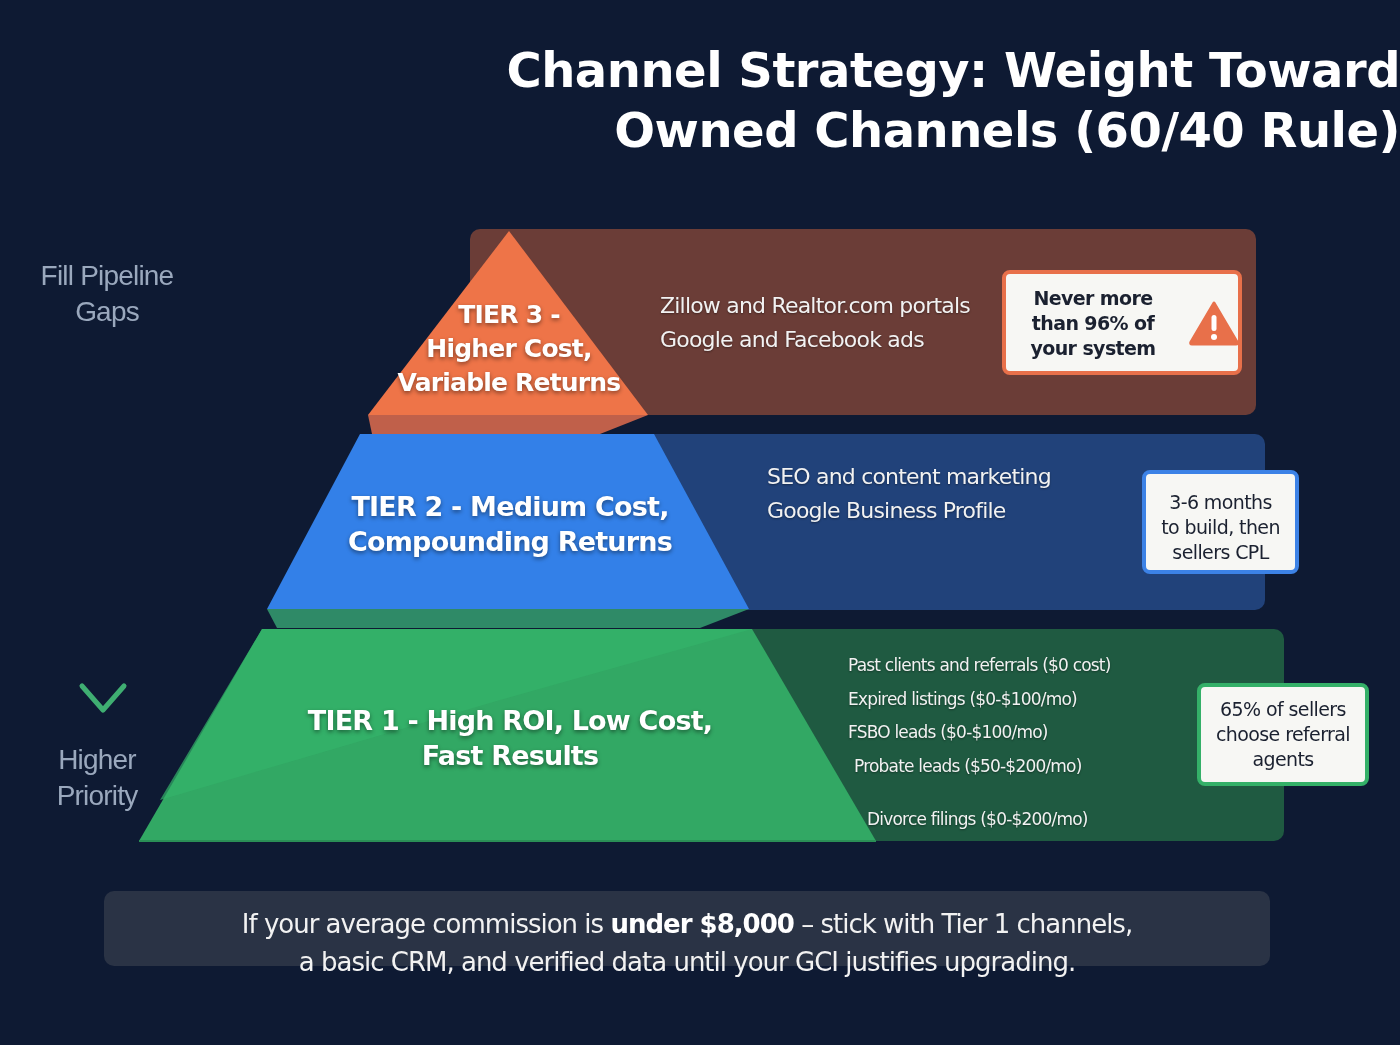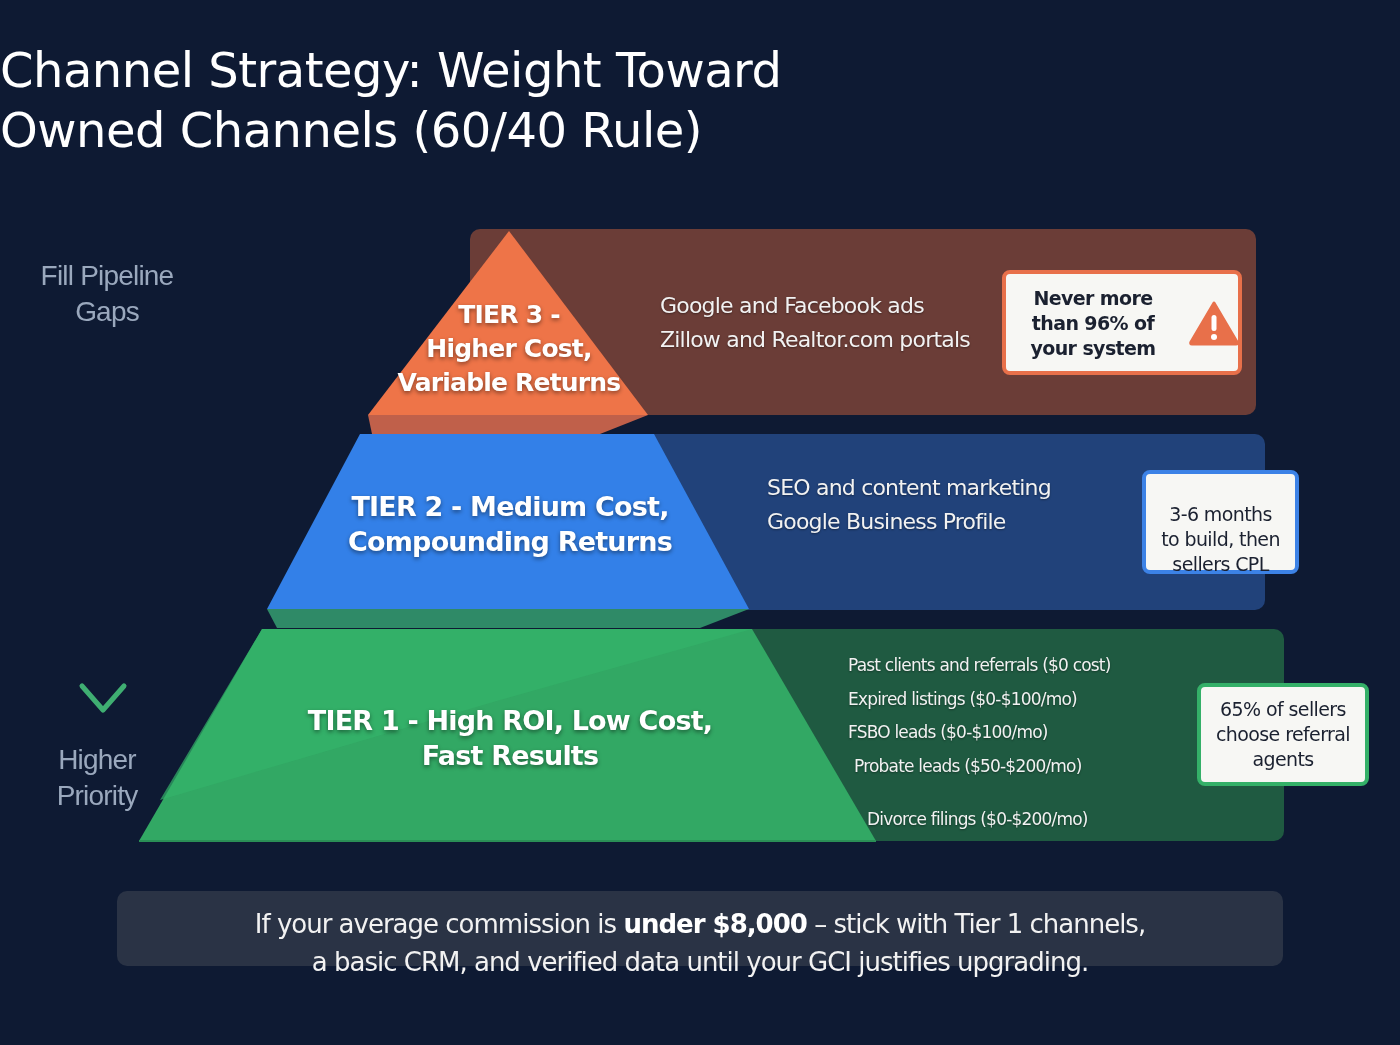--- a/index.html
+++ b/index.html
@@ -5,22 +5,22 @@
   * { box-sizing: border-box; margin: 0; padding: 0; }
   html, body { width: 1400px; height: 1045px; overflow: hidden; }
   body {
     background: #0e1a33;
     font-family: "Liberation Sans", "DejaVu Sans", sans-serif;
     position: relative;
     color: #ffffff;
   }
   .title {
     position: absolute; left: 0; top: 40px; width: 1400px;
-    text-align: left; font-family: "DejaVu Sans", sans-serif;
-    font-weight: normal; font-size: 48px; line-height: 60px; color: #ffffff;
+    text-align: right; font-family: "DejaVu Sans", sans-serif;
+    font-weight: bold; font-size: 48px; line-height: 60px; color: #ffffff;
     letter-spacing: -0.5px;
   }
   .side-label {
     position: absolute; color: #9aa8bd; font-size: 28px; line-height: 36px;
     text-align: center; font-family: Liberation Sans, sans-serif;
     font-weight: normal; letter-spacing: -0.8px;
   }
   .side-top { left: 22px; top: 258px; width: 170px; }
   .side-bottom { left: 22px; top: 742px; width: 150px; }
   .arrow-svg { position: absolute; left: 70px; top: 350px; }
@@ -39,38 +39,38 @@
     letter-spacing: -0.8px;
   }
   .tl-3 { left: 380px; top: 298px; width: 258px; font-size: 25px; line-height: 34px; }
   .tl-2 { left: 300px; top: 489px; width: 420px; font-size: 27px; line-height: 35px; }
   .tl-1 { left: 250px; top: 703px; width: 520px; font-size: 27px; line-height: 35px; }
 
   .items { position: absolute; color: #f2f2f2; font-family: "DejaVu Sans", sans-serif;
     font-size: 22px; text-shadow: 0 1px 2px rgba(0,0,0,0.4); letter-spacing: -0.8px; }
   .items div { white-space: nowrap; }
   .items-3 { left: 660px; top: 289px; line-height: 34px; }
-  .items-2 { left: 767px; top: 471px; line-height: 34px; }
+  .items-2 { left: 767px; top: 460px; line-height: 34px; }
   .items-1 { left: 848px; top: 649px; line-height: 33.5px; font-size: 17px; }
   .items-1 .i3 { padding-left: 6px; }
   .items-1 .i4 { padding-left: 19px; margin-top: 20px; }
 
   .callout {
     position: absolute; background: #f7f7f4; border-radius: 8px;
     color: #1b2130; font-family: "DejaVu Sans", sans-serif; font-size: 19px;
     line-height: 25px; text-align: center; letter-spacing: -0.6px;
   }
   .callout-3 { left: 1002px; top: 270px; width: 240px; height: 105px; border: 4px solid #e8704a; font-weight: bold; }
   .callout-3 .ctext { position: absolute; left: 12px; top: 12px; width: 150px; }
   .callout-3 .warn { position: absolute; left: 182px; top: 26px; }
-  .callout-2 { left: 1142px; top: 470px; width: 157px; height: 104px; border: 4px solid #3c82e6; padding-top: 28px; }
+  .callout-2 { left: 1142px; top: 470px; width: 157px; height: 104px; border: 4px solid #3c82e6; padding-top: 16px; }
   .callout-1 { left: 1197px; top: 683px; width: 172px; height: 103px; border: 4px solid #34b068; padding-top: 10px; }
 
   .footer-box {
-    position: absolute; left: 117px; top: 891px; width: 1166px; height: 75px;
+    position: absolute; left: 104px; top: 891px; width: 1166px; height: 75px;
     background: #2a3345; border-radius: 10px; text-align: center;
     font-family: "DejaVu Sans", sans-serif; font-size: 26px; line-height: 38px;
     color: #f2f2f2; padding-top: 14px; letter-spacing: -1px;
   }
   .footer-box b { font-weight: bold; color: #ffffff; }
 </style>
 </head>
 <body>
 
 <div class="title">
@@ -124,22 +124,22 @@
 <div class="tier-label tl-2">
   <div>TIER 2 - Medium Cost,</div>
   <div>Compounding Returns</div>
 </div>
 <div class="tier-label tl-1">
   <div>TIER 1 - High ROI, Low Cost,</div>
   <div>Fast Results</div>
 </div>
 
 <div class="items items-3">
+  <div>Zillow and Realtor.com portals</div>
   <div>Google and Facebook ads</div>
-  <div>Zillow and Realtor.com portals</div>
 </div>
 <div class="items items-2">
   <div>SEO and content marketing</div>
   <div>Google Business Profile</div>
 </div>
 <div class="items items-1">
   <div>Past clients and referrals ($0 cost)</div>
   <div>Expired listings ($0-$100/mo)</div>
   <div>FSBO leads ($0-$100/mo)</div>
   <div class="i3">Probate leads ($50-$200/mo)</div>

